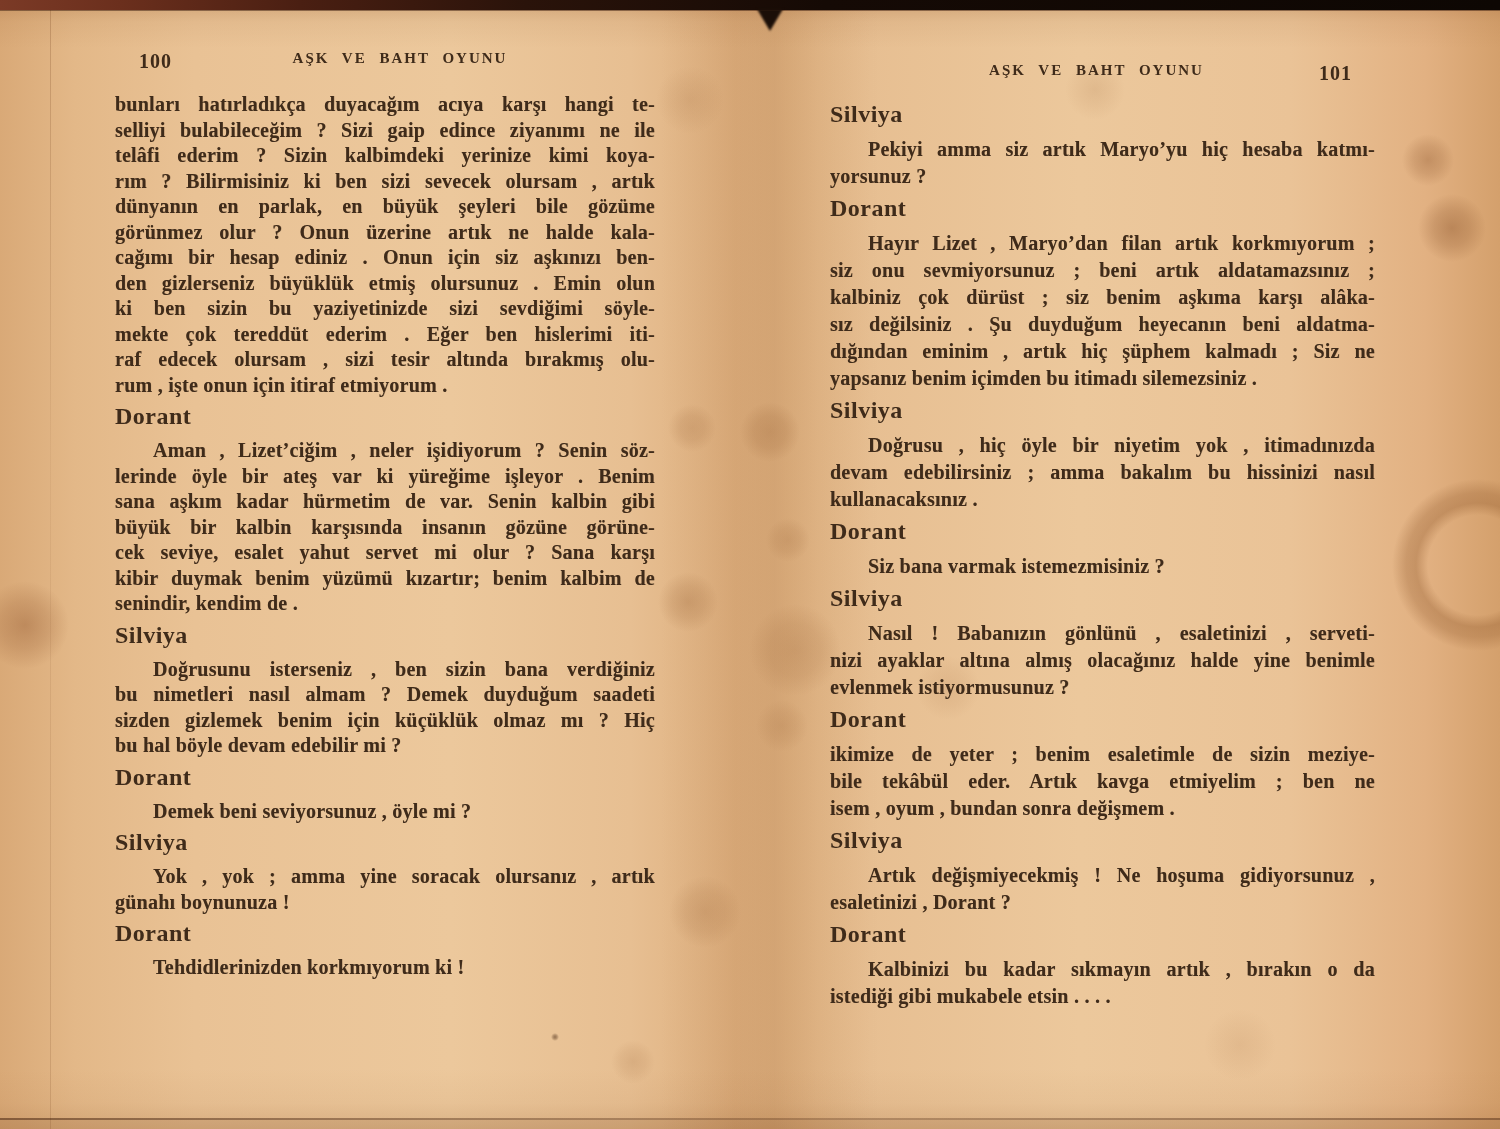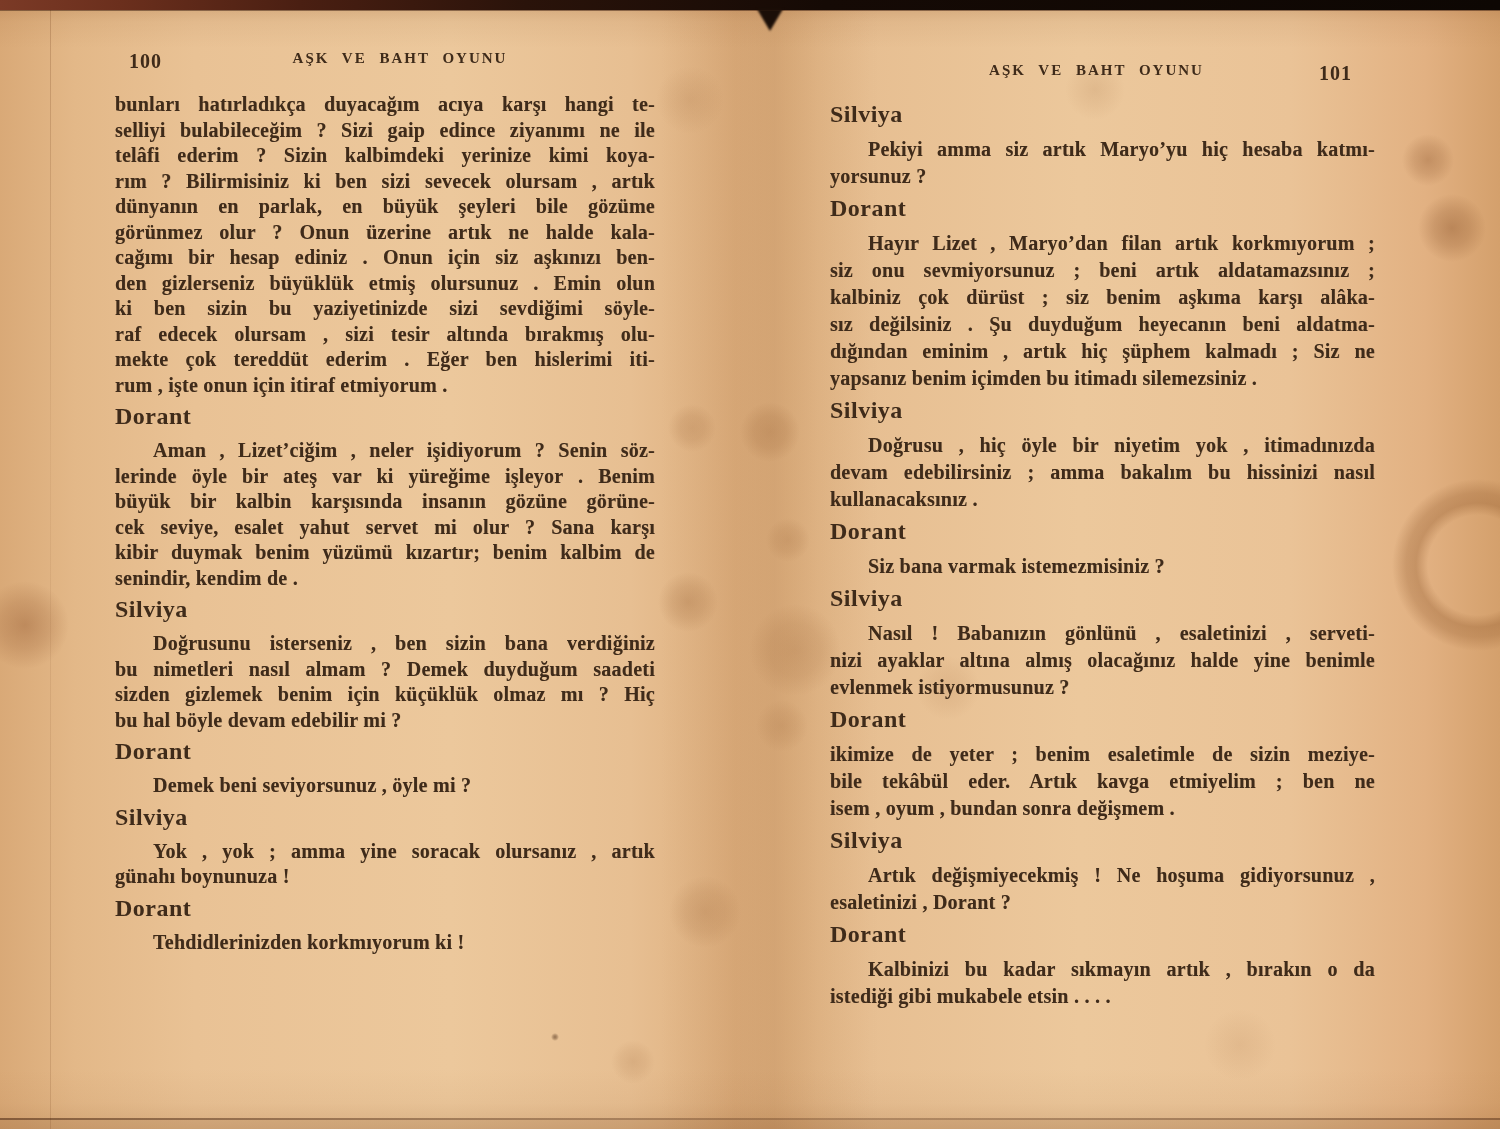--- a/index.html
+++ b/index.html
@@ -65,21 +65,21 @@
       radial-gradient(circle at 1240px 1045px, rgba(160,105,60,.12) 0px, rgba(160,105,60,.06) 20px, rgba(160,105,60,0) 36px),
       radial-gradient(circle at 555px 1037px, rgba(60,30,10,.5) 0px, rgba(60,30,10,.3) 2px, rgba(60,30,10,0) 4px),
       radial-gradient(circle at 1095px 90px, rgba(150,95,50,.14) 0px, rgba(150,95,50,.07) 16px, rgba(150,95,50,0) 30px);
   }
   
   .page{position:absolute;color:#3f2b1a;}
   .page-left{top:50px;left:115px;width:540px;}
   .page-right{top:62px;left:830px;width:545px;}
   .pghead{position:relative;height:26px;}
   .pgnum{position:absolute;top:0;font-size:20px;font-weight:700;letter-spacing:1px;}
-  .page-left .pgnum{left:14px;}
+  .page-left .pgnum{left:24px;}
   .page-right .pgnum{right:23px;}
   .runtitle{
     display:block;text-align:center;font-size:15px;font-weight:700;
     letter-spacing:2px;word-spacing:7px;
   }
   .page-left .runtitle{padding-left:30px;}
   .page-right .runtitle{padding-right:12px;}
   .page-left .pgbody{margin-top:16px;}
   .page-right .pgbody{margin-top:12px;}
   .speaker{
@@ -115,28 +115,29 @@
         <div class="para">
           <div class="line">bunları hatırladıkça duyacağım acıya karşı hangi te-</div>
           <div class="line">selliyi bulabileceğim ? Sizi gaip edince ziyanımı ne ile</div>
           <div class="line">telâfi ederim ? Sizin kalbimdeki yerinize kimi koya-</div>
           <div class="line">rım ? Bilirmisiniz ki ben sizi sevecek olursam , artık</div>
           <div class="line">dünyanın en parlak, en büyük şeyleri bile gözüme</div>
           <div class="line">görünmez olur ? Onun üzerine artık ne halde kala-</div>
           <div class="line">cağımı bir hesap ediniz . Onun için siz aşkınızı ben-</div>
           <div class="line">den gizlerseniz büyüklük etmiş olursunuz . Emin olun</div>
           <div class="line">ki ben sizin bu yaziyetinizde sizi sevdiğimi söyle-</div>
+          <div class="line">mekte çok tereddüt ederim . Eğer ben hislerimi iti-</div>
           <div class="line">raf edecek olursam , sizi tesir altında bırakmış olu-</div>
-          <div class="line">mekte çok tereddüt ederim . Eğer ben hislerimi iti-</div>
           <div class="line last">rum , işte onun için itiraf etmiyorum .</div>
         </div>
         <div class="speaker">Dorant</div>
         <div class="para">
           <div class="line first">Aman , Lizet’ciğim , neler işidiyorum ? Senin söz-</div>
           <div class="line">lerinde öyle bir ateş var ki yüreğime işleyor . Benim</div>
+          <div class="line">sana aşkım kadar hürmetim de var. Senin kalbin gibi</div>
           <div class="line">büyük bir kalbin karşısında insanın gözüne görüne-</div>
           <div class="line">cek seviye, esalet yahut servet mi olur ? Sana karşı</div>
           <div class="line">kibir duymak benim yüzümü kızartır; benim kalbim de</div>
           <div class="line last">senindir, kendim de .</div>
         </div>
         <div class="speaker">Silviya</div>
         <div class="para">
           <div class="line first">Doğrusunu isterseniz , ben sizin bana verdiğiniz</div>
           <div class="line">bu nimetleri nasıl almam ? Demek duyduğum saadeti</div>
           <div class="line">sizden gizlemek benim için küçüklük olmaz mı ? Hiç</div>

